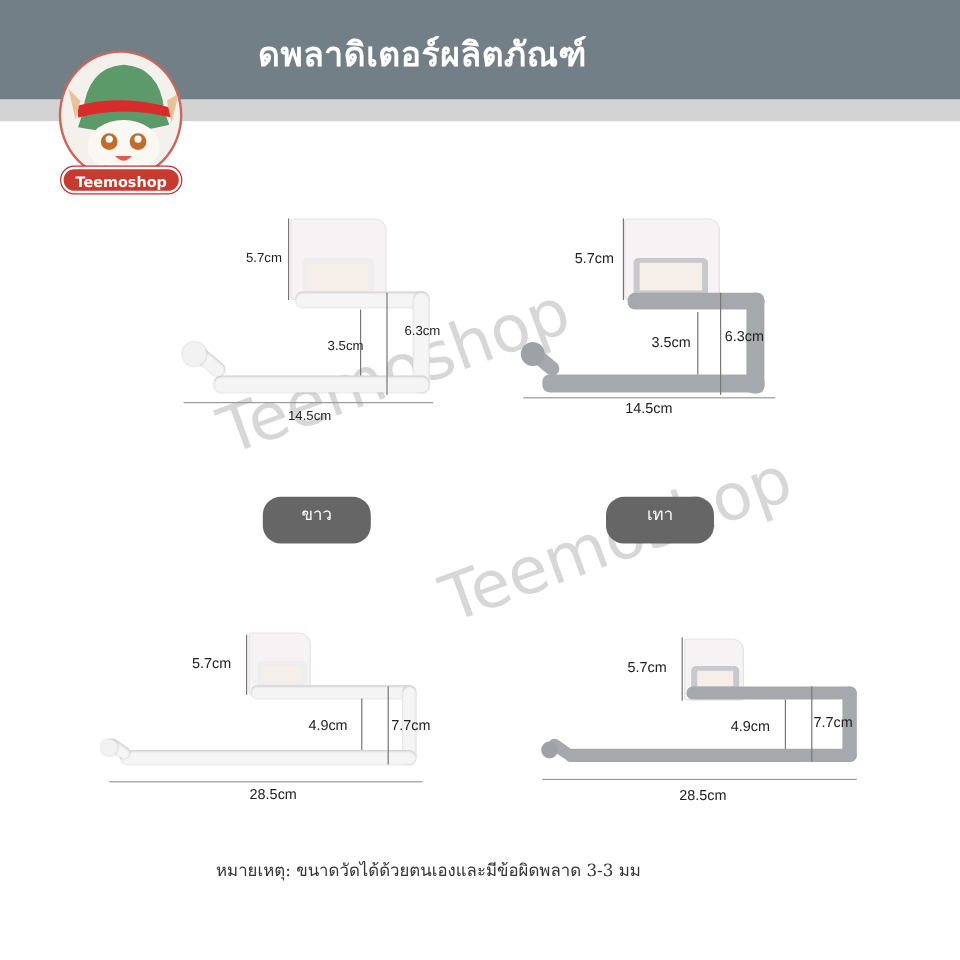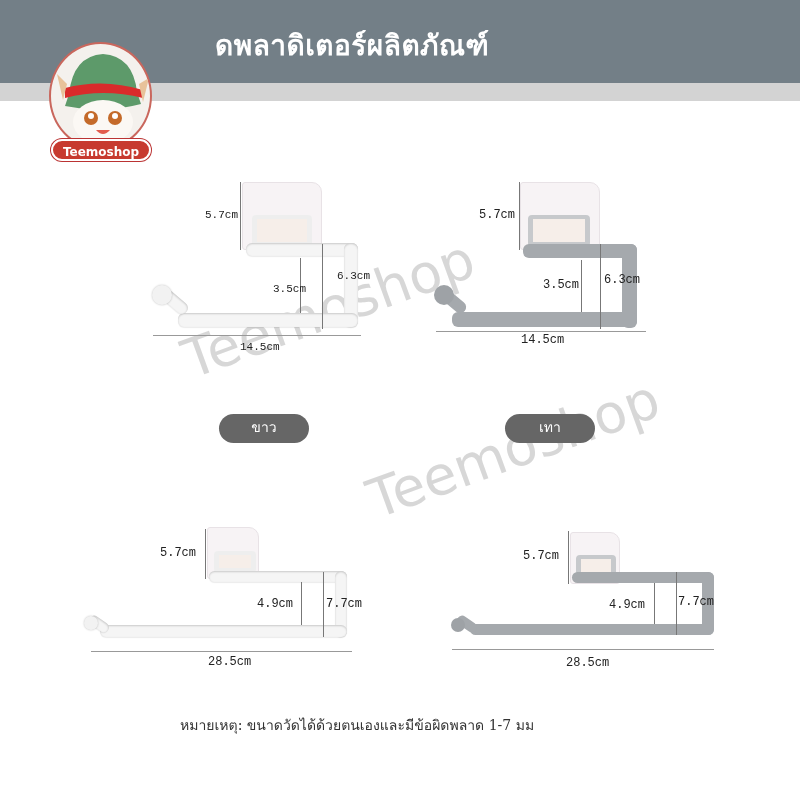--- a/index.html
+++ b/index.html
@@ -28,25 +28,25 @@
   .mount { position: absolute; border: 5px solid #eeeeee; border-top-width: 4px; border-radius: 4px; background: #f6eee9; }
   .mount.grey { border-color: #c7c9cc; }
   .bar { position: absolute; border-radius: 6px; }
   .white .bar { background: #f5f5f5; box-shadow: 0 1px 2px rgba(0,0,0,0.18) inset, 0 1px 1px rgba(0,0,0,0.08); }
   .grey .bar { background: #a5a9ad; }
   .knob { position: absolute; border-radius: 50%; }
   .white .knob { background: #f2f2f2; box-shadow: 0 0 2px rgba(0,0,0,0.25); }
   .grey .knob { background: #9ea2a6; }
   .vline { position: absolute; width: 1px; background: #777; }
   .hline { position: absolute; height: 1px; background: #999; }
-  .dim { position: absolute; font-family: Liberation Mono, monospace; font-size: 11px; color: #222; white-space: nowrap; }
+  .dim { position: absolute; font-family: Liberation Sans, sans-serif; font-size: 11px; color: #222; white-space: nowrap; }
   .dim.big { font-size: 12px; }
 
-  .pill { position: absolute; width: 90px; height: 29px; border-radius: 15px; background: #666666; color: #fff;
-    font-family: Liberation Mono, monospace; font-size: 14px; text-align: center; line-height: 29px; }
+  .pill { position: absolute; width: 90px; height: 39px; border-radius: 15px; background: #666666; color: #fff;
+    font-family: Liberation Sans, sans-serif; font-size: 14px; text-align: center; line-height: 29px; }
 
   .note { position: absolute; left: 180px; top: 714px; width: 460px; font-family: "DejaVu Serif", serif;
     font-size: 14px; color: #333; white-space: nowrap; }
 </style>
 </head>
 <body>
 
 <div class="header-bar"></div>
 <div class="header-strip"></div>
 <div class="header-title">ดพลาดิเตอร์ผลิตภัณฑ์</div>
@@ -145,13 +145,13 @@
   <div class="vline" style="left:568px;top:531px;height:53px;"></div>
   <div class="vline" style="left:654px;top:583px;height:41px;"></div>
   <div class="vline" style="left:676px;top:572px;height:63px;"></div>
   <div class="hline" style="left:452px;top:649px;width:262px;"></div>
   <div class="dim big" style="left:523px;top:549px;">5.7cm</div>
   <div class="dim big" style="left:609px;top:598px;">4.9cm</div>
   <div class="dim big" style="left:678px;top:595px;">7.7cm</div>
   <div class="dim big" style="left:566px;top:656px;">28.5cm</div>
 </div>
 
-<div class="note">หมายเหตุ: ขนาดวัดได้ด้วยตนเองและมีข้อผิดพลาด 1-7 มม</div>
+<div class="note">หมายเหตุ: ขนาดวัดได้ด้วยตนเองและมีข้อผิดพลาด 3-3 มม</div>
 
 </body></html>

